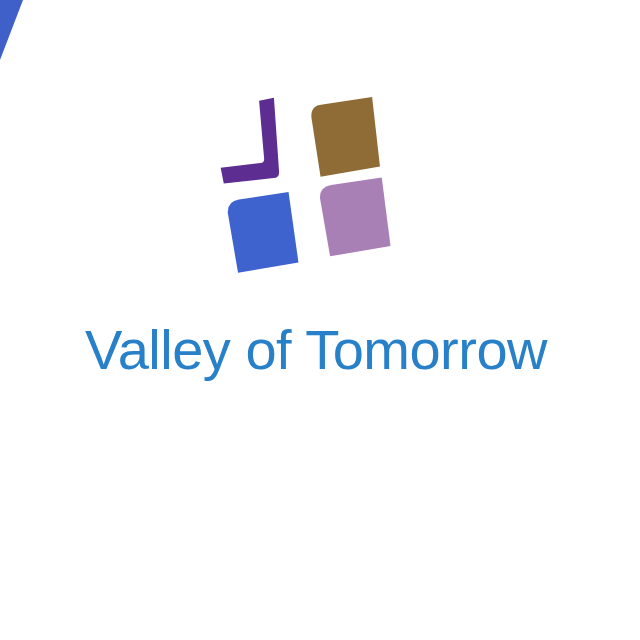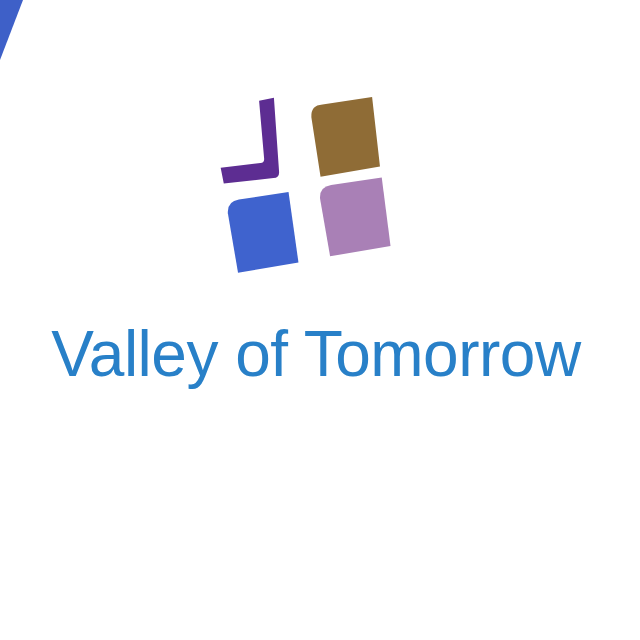--- a/index.html
+++ b/index.html
@@ -48,21 +48,21 @@
   }
 
   
   .wordmark {
     position: absolute;
     left: 0;
     right: 8px;
     top: 322px;
     text-align: center;
     font-family: "Liberation Sans", sans-serif;
-    font-size: 64px;
+    font-size: 56px;
     font-weight: 400;
     letter-spacing: -0.5px;
     line-height: 1.0;
     white-space: nowrap;
     color: #2880c8;
     -webkit-font-smoothing: antialiased;
   }
 </style>
 </head>
 <body style="background: rgb(255, 255, 255);">

